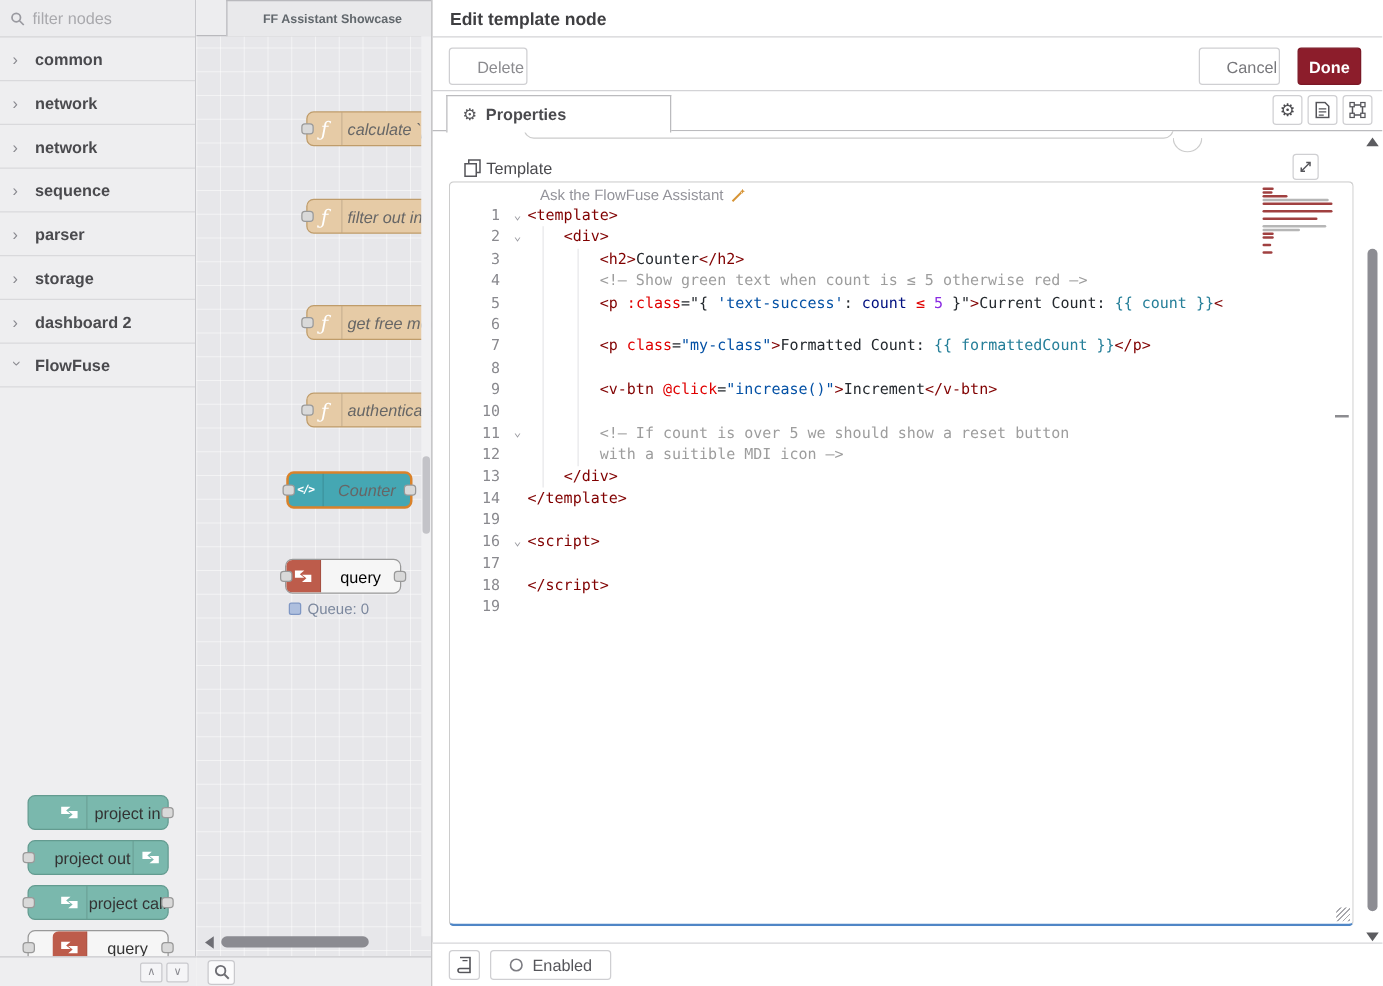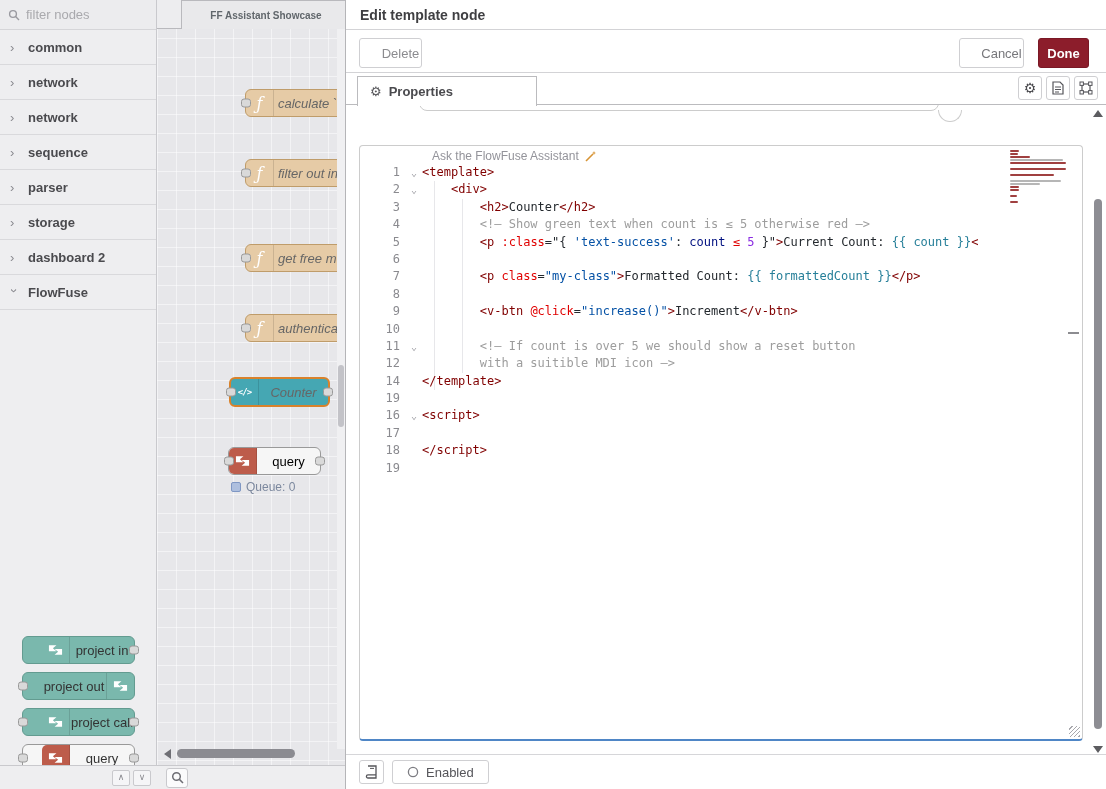--- a/index.html
+++ b/index.html
@@ -319,20 +319,34 @@
               <rect x="9.6" y="9.6" width="3.4" height="3.4" fill="#fff" stroke="#55555a"></rect>
             </svg>
         </div>
       </div>
     </div>
 
     <div class="dlg-content">
       <div class="cut-input"></div>
       <div class="cut-circle"></div>
 
+      <div class="tmpl-row">
+        <svg class="t-icon" width="14" height="15" viewBox="0 0 14 15">
+            <rect x="4" y="1" width="9" height="10" fill="#fff" stroke="#55555a" stroke-width="1.2"></rect>
+            <rect x="1" y="4" width="9" height="10" fill="#fff" stroke="#55555a" stroke-width="1.2"></rect>
+          </svg>
+        <span class="t-label">Template</span>
+        <div class="sq-btn expand-btn">
+          <svg width="11" height="11" viewBox="0 0 11 11">
+              <line x1="2" y1="9" x2="9" y2="2" stroke="#55555a" stroke-width="1.2"></line>
+              <path d="M6 2h3v3" fill="none" stroke="#55555a" stroke-width="1.2"></path>
+              <path d="M5 9H2V6" fill="none" stroke="#55555a" stroke-width="1.2"></path>
+            </svg>
+        </div>
+      </div>
 
       <div class="editor">
         <div class="assistant">
           <span>Ask the FlowFuse Assistant</span>
           <svg width="13" height="13" viewBox="0 0 13 13">
               <line x1="2" y1="11" x2="9" y2="4" stroke="#d79435" stroke-width="1.6"></line>
               <path d="M10 1l.6 1.4L12 3l-1.4.6L10 5l-.6-1.4L8 3l1.4-.6z" fill="#d79435"></path>
             </svg>
         </div>
         <div class="guide" id="guide1" style="left: 74px; top: 35.4px; height: 208.8px;"></div>
@@ -390,20 +404,25 @@
             </div>
             <div class="cl">
               <span class="num">11</span>
               <span class="fold">⌄</span>
               <span class="code"><span class="tk-plain">        </span><span class="tk-comment">&lt;!— If count is over 5 we should show a reset button</span></span>
             </div>
             <div class="cl">
               <span class="num">12</span>
               <span class="fold"></span>
               <span class="code"><span class="tk-plain">        </span><span class="tk-comment">with a suitible MDI icon —&gt;</span></span>
+            </div>
+            <div class="cl">
+              <span class="num">13</span>
+              <span class="fold"></span>
+              <span class="code"><span class="tk-plain">    </span><span class="tk-tag">&lt;/div&gt;</span></span>
             </div>
             <div class="cl">
               <span class="num">14</span>
               <span class="fold"></span>
               <span class="code"><span class="tk-tag">&lt;/template&gt;</span></span>
             </div>
             <div class="cl">
               <span class="num">19</span>
               <span class="fold"></span>
               <span class="code"></span>

